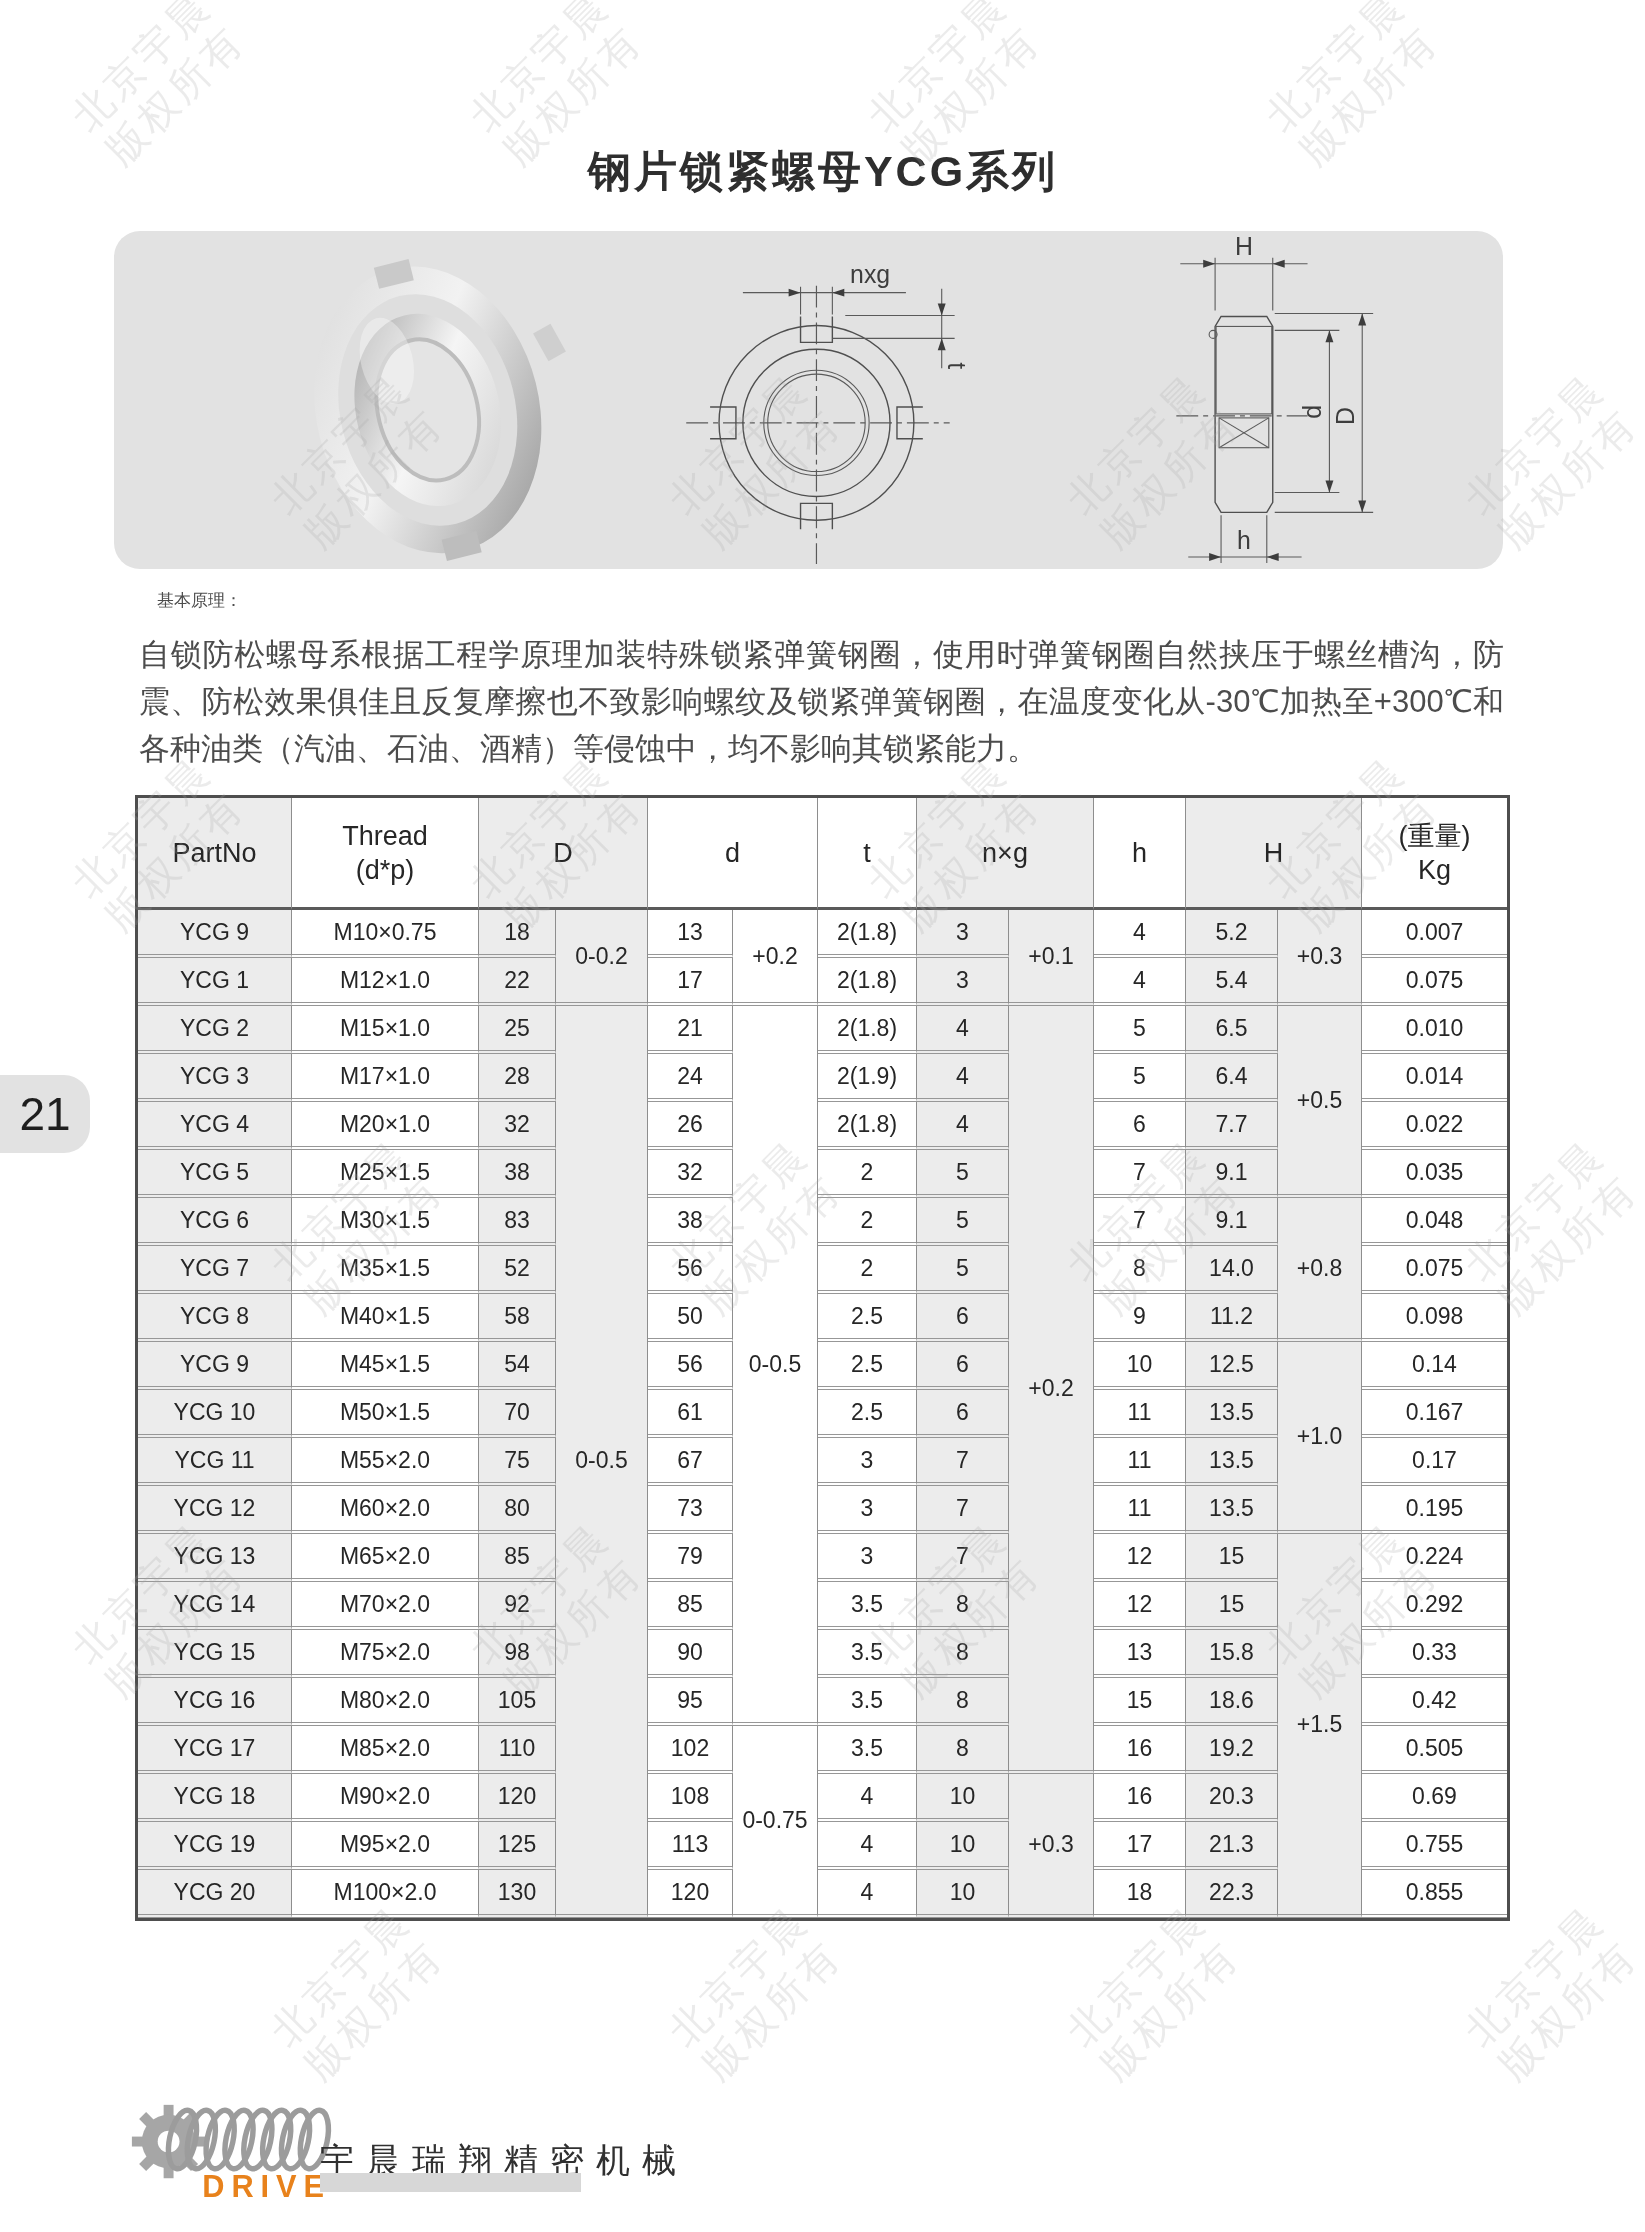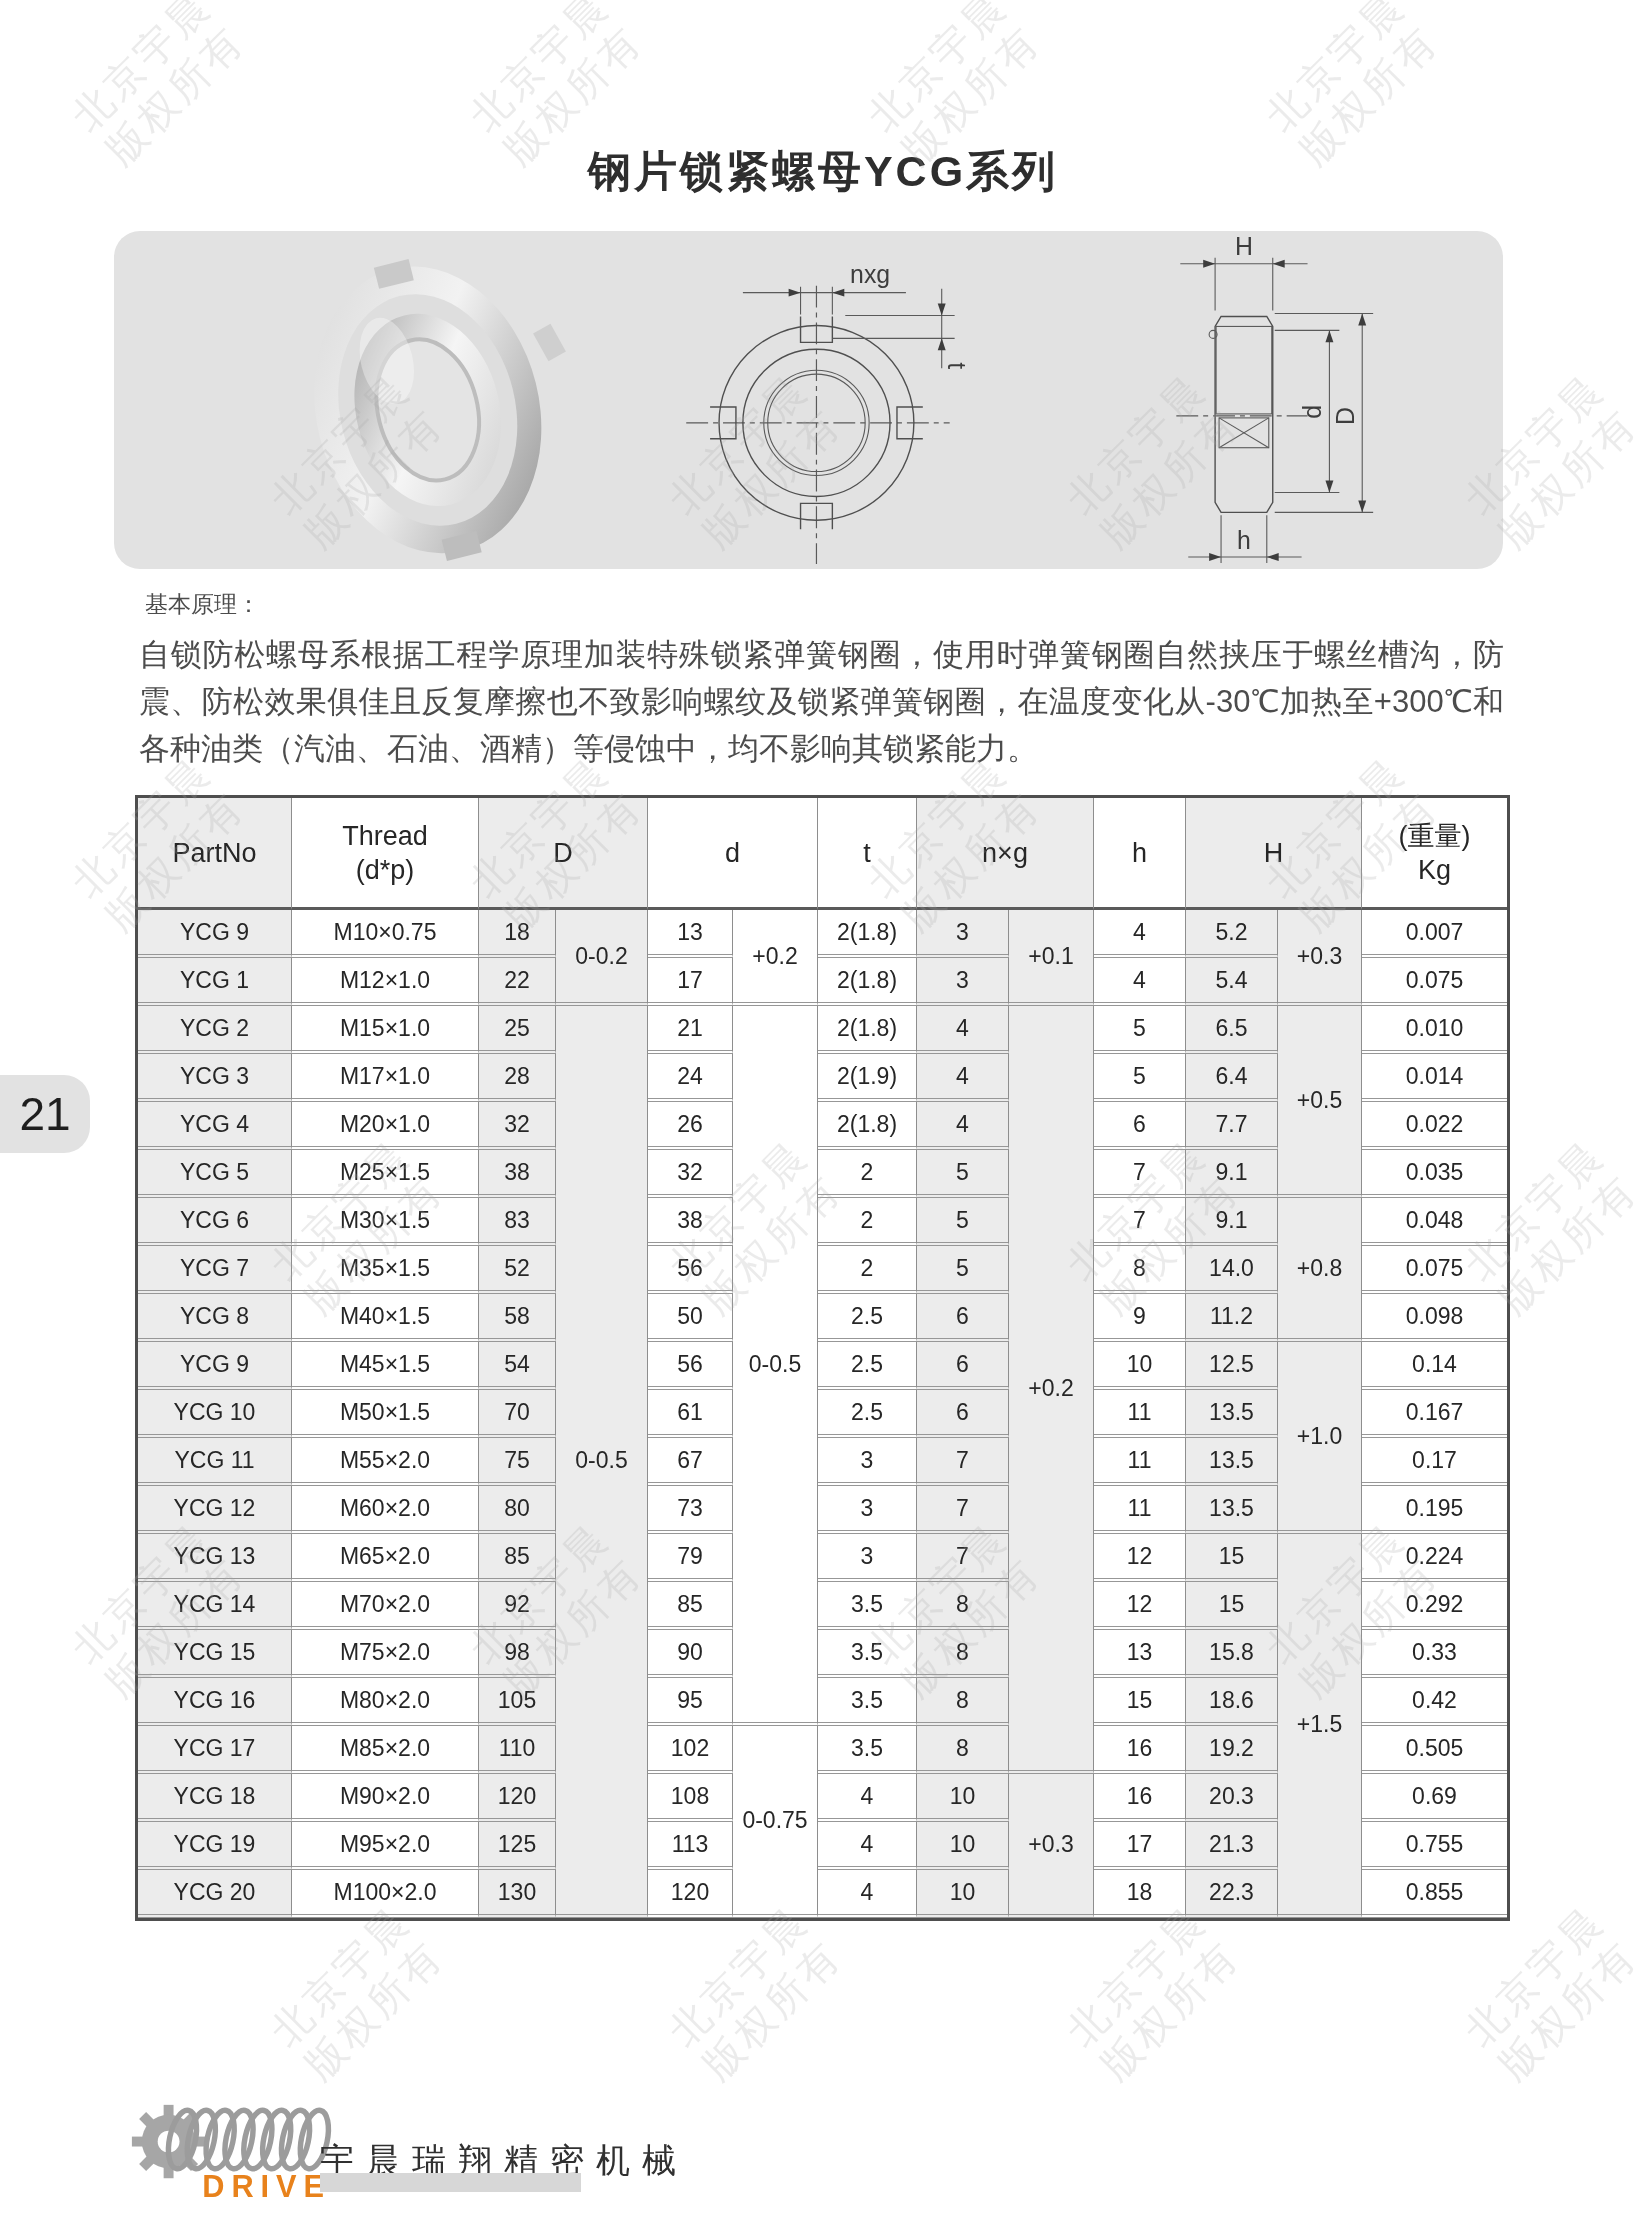--- a/index.html
+++ b/index.html
@@ -5,21 +5,21 @@
   html,body{margin:0;padding:0}
   body{width:1646px;height:2233px;position:relative;background:#ffffff;
        font-family:"Liberation Sans", sans-serif;overflow:hidden}
   .wm{position:absolute;color:#a8a8a8;opacity:.22;font-size:40px;line-height:48px;
       transform:rotate(-45deg);letter-spacing:4px;pointer-events:none;z-index:6;
       text-align:center;white-space:pre}
   #page-title{position:absolute;left:0;top:143px;width:100%;text-align:center;
       font-size:43px;font-weight:600;color:#2e2e2e;letter-spacing:3px;z-index:2}
   #banner{position:absolute;left:114px;top:231px;width:1389px;height:338px;
       background:#e2e2e2;border-radius:26px;z-index:1}
-  #principle-heading{position:absolute;left:145px;top:589px;font-size:23px;
+  #principle-heading{position:absolute;left:157px;top:589px;font-size:17px;
       color:#4c4c4c;z-index:2}
   #principle-body{position:absolute;left:139px;top:631px;width:1365px;font-size:31px;
       line-height:47px;color:#4c4c4c;text-align:justify;z-index:2}
   #page-pill{position:absolute;left:0;top:1075px;width:90px;height:78px;background:#e2e2e2;
       border-radius:0 26px 26px 0;display:flex;align-items:center;justify-content:center;
       font-size:46px;color:#1e1e1e;z-index:2}
   #spec-table{position:absolute;left:135px;top:795px;width:1369px;z-index:2;
       border-collapse:separate;border-spacing:0;border:3px solid #4e4e4e;table-layout:fixed;
       background:#ffffff}
   #spec-table th,#spec-table td{text-align:center;vertical-align:middle;color:#262626;

